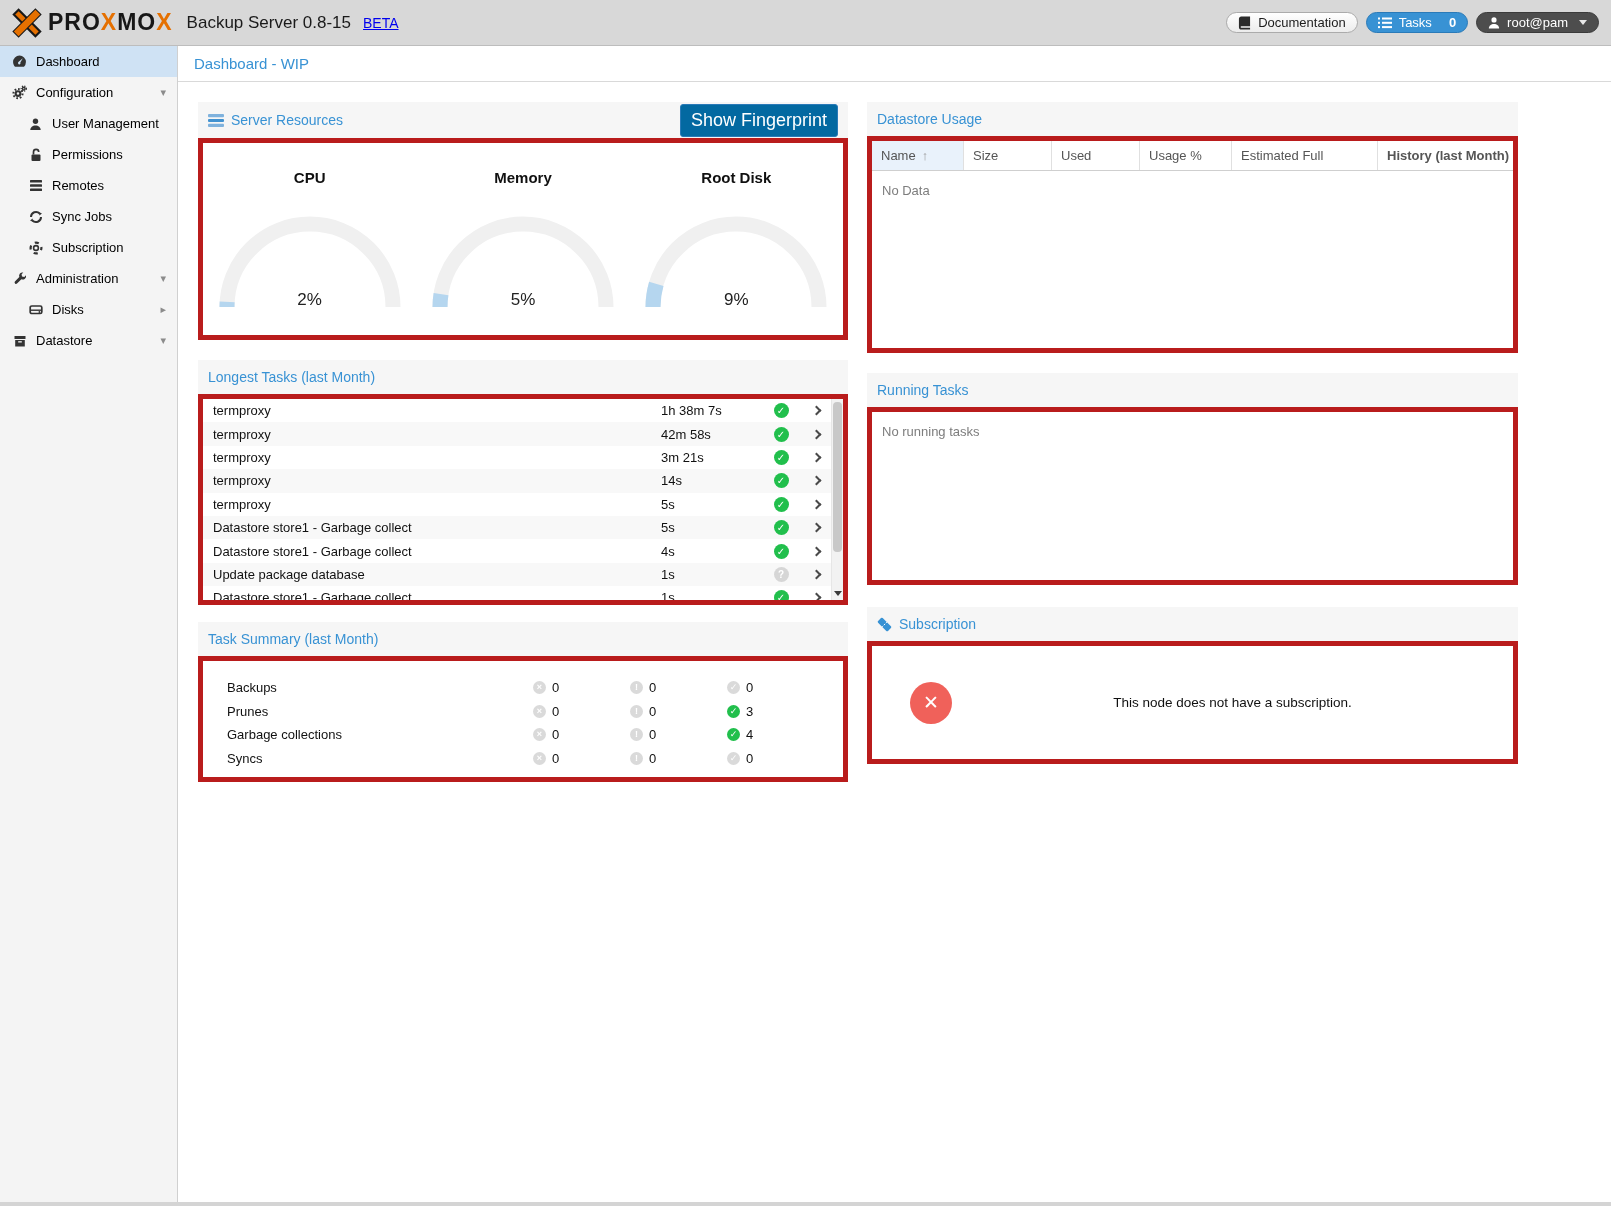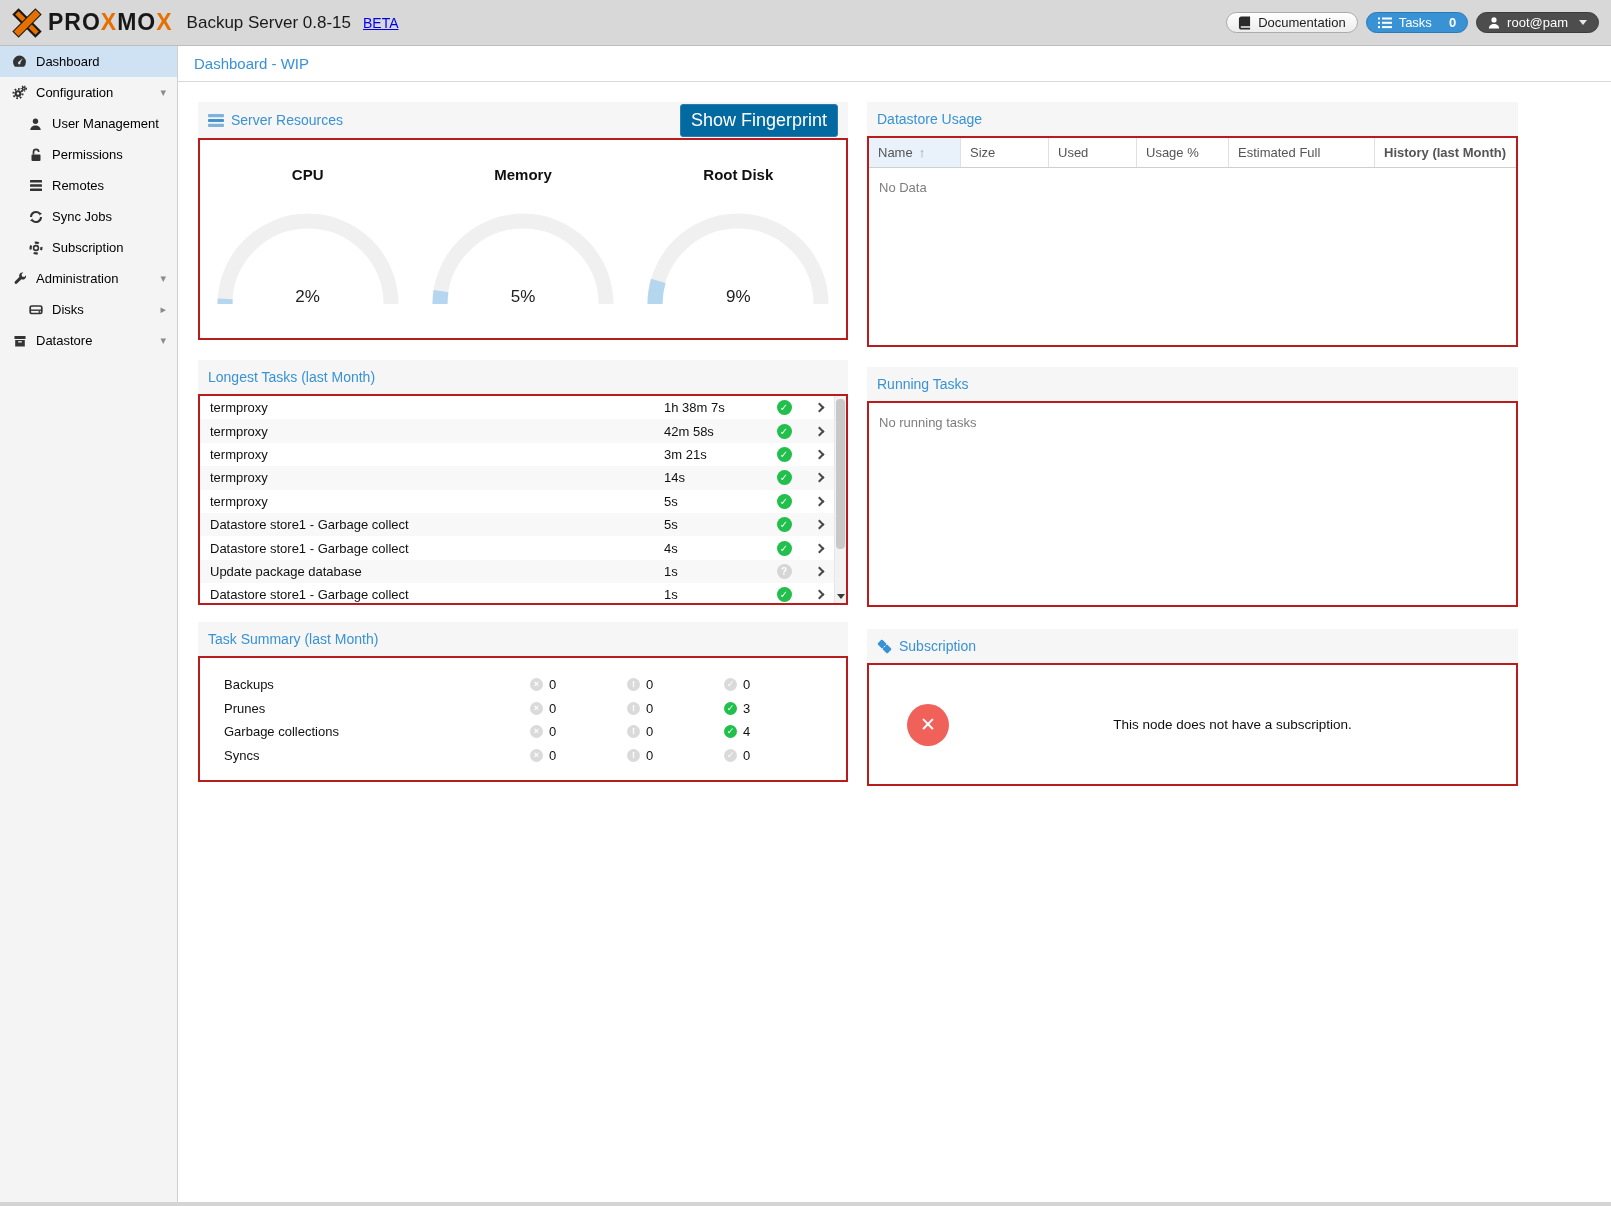--- a/index.html
+++ b/index.html
@@ -38,21 +38,21 @@
   .page-titlebar { height:36px; background:#fff; border-bottom:1px solid #d9d9d9; display:flex; align-items:center; padding-left:16px; color:#3892d4; font-size:15px; }
 
   
   .content { padding:20px 20px 0 20px; display:flex; gap:19px; }
   .col-left { width:650px; flex:0 0 650px; }
   .col-right { width:651px; flex:0 0 651px; }
   .panel { }
   .mt20 { margin-top:20px; } .mt17 { margin-top:17px; } .mt22 { margin-top:22px; }
   .panel-h { background:#f6f6f6; color:#3892d4; font-size:14px; display:flex; align-items:center; gap:7px; padding:9px 10px; }
   .panel-h.with-btn { padding:5px 10px; height:36px; }
-  .panel-b { background:#fff; border:2px solid #b91c1c; position:relative; }
+  .panel-b { background:#fff; border:5px solid #b91c1c; position:relative; }
   .fingerprint-btn { margin-left:auto; background:#0369a1; border:1px solid #2a7ab8; color:#fff; font-size:18px; padding:5px 10px; border-radius:3px; cursor:pointer; font-family:inherit; }
 
   
   .sr-body { height:202px; display:flex; justify-content:space-around; padding-top:26px; }
   .gauge { width:200px; text-align:center; }
   .gauge-title { font-weight:bold; font-size:15px; color:#101010; margin-bottom:24px; }
   .gauge-wrap { position:relative; width:190px; height:100px; margin:0 auto; }
   .gauge-pct { position:absolute; bottom:0; left:0; width:100%; text-align:center; font-size:17px; color:#222; }
 
   
@@ -82,21 +82,21 @@
 
   
   .dt-head { display:flex; border-bottom:1px solid #cfcfcf; }
   .dt-h { padding:7px 9px; color:#555; border-right:1px solid #e0e0e0; white-space:nowrap; overflow:hidden; cursor:pointer; }
   .dt-h.sorted { background:#e9f2fb; }
   .dt-h .sort-arrow { color:#999; margin-left:6px; }
   .w-name{flex:0 0 92px;} .w-size{flex:0 0 88px;} .w-used{flex:0 0 88px;} .w-usage{flex:0 0 92px;} .w-est{flex:0 0 146px;} .w-hist{flex:1 1 auto; border-right:none;font-weight:bold;}
   .du-body { height:177px; }
   .empty-text { padding:12px 10px; color:#7d7d7d; }
 
-  .rt-body { height:206px; }
+  .rt-body { height:178px; }
 
   
   .sub-body { height:123px; display:flex; align-items:center; }
   .sub-icon { width:42px; height:42px; border-radius:50%; background:#f0615a; color:#fff; font-size:19px; font-weight:bold; line-height:42px; text-align:center; margin-left:38px; flex:0 0 42px; }
   .sub-msg { flex:1 1 auto; text-align:center; color:#101010; font-size:13.5px; }
 </style>
 </head>
 <body>
 
 <div class="app">

